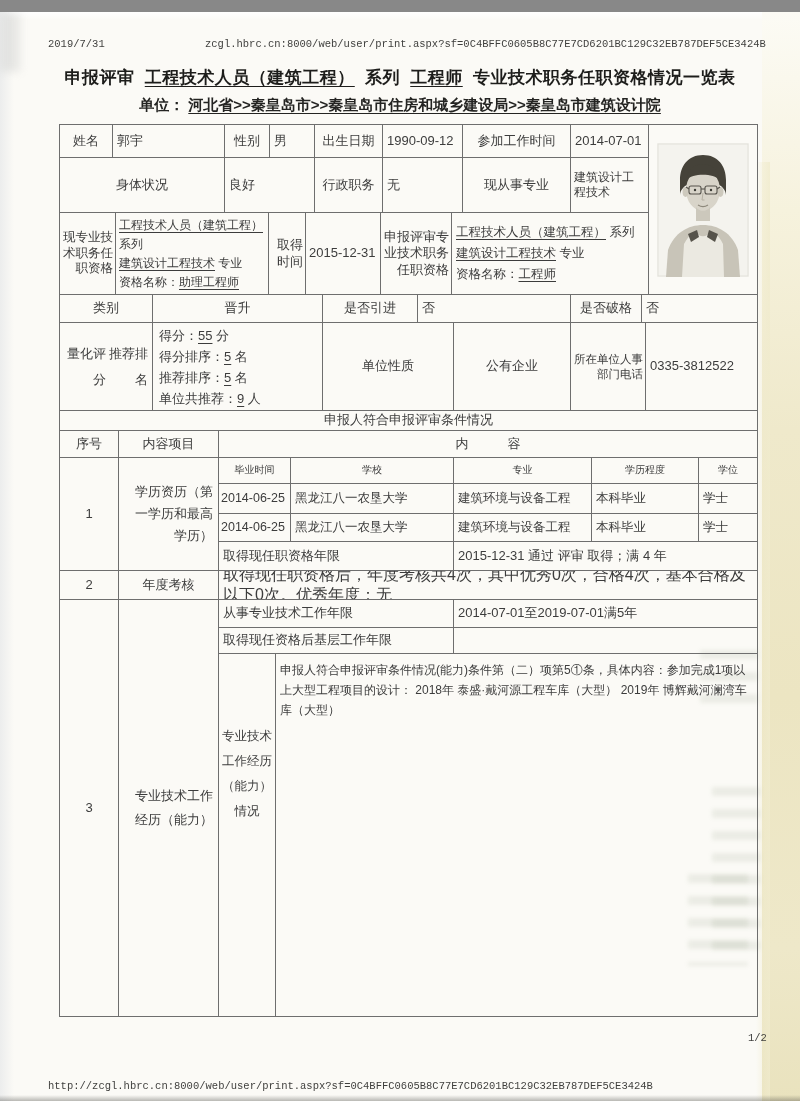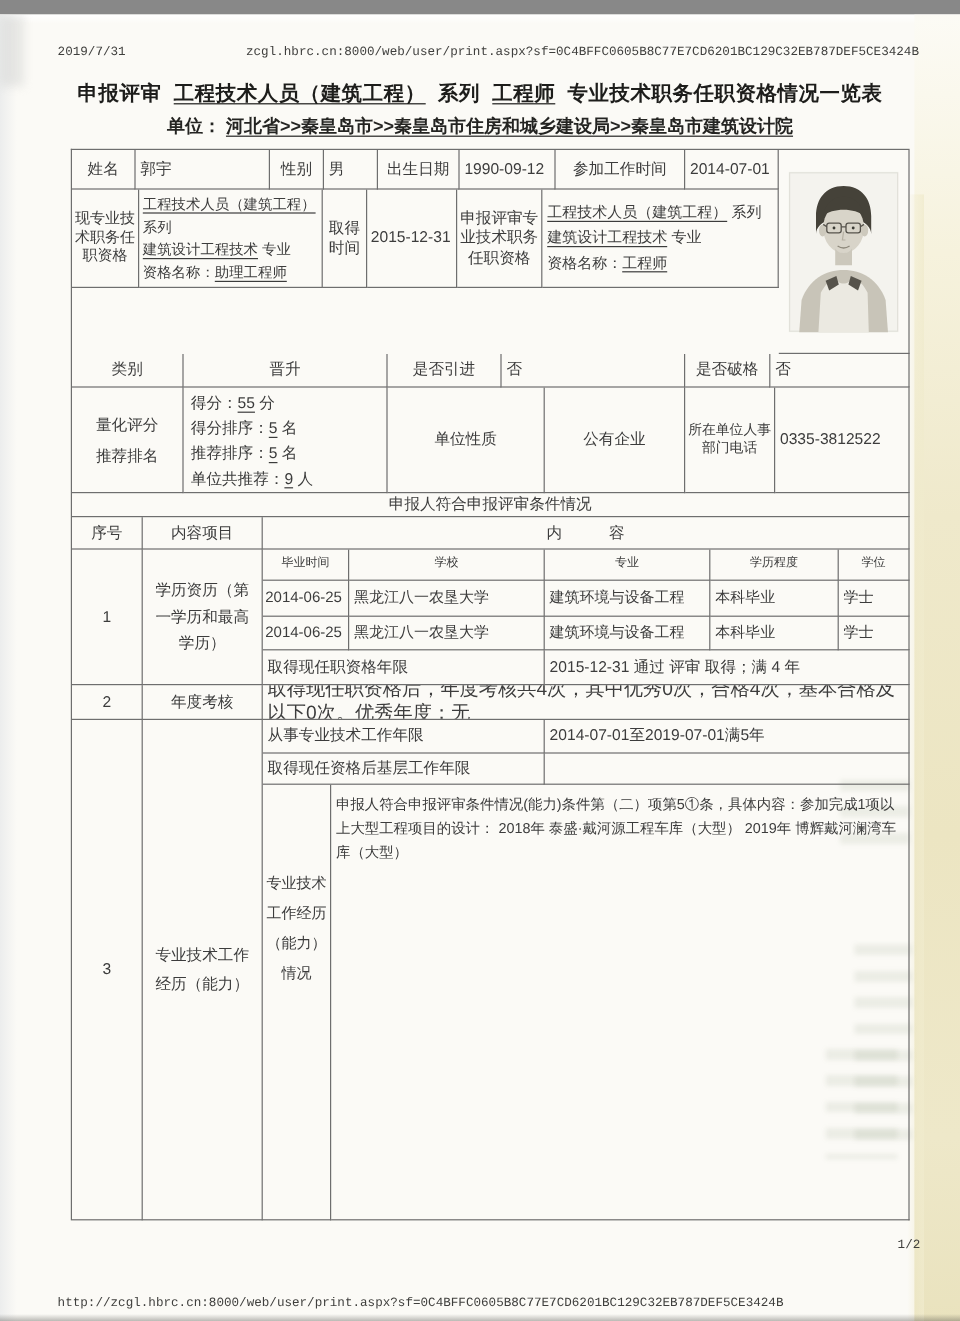--- a/index.html
+++ b/index.html
@@ -18,22 +18,22 @@
   
   .print-meta{position:absolute;font-family:"Liberation Mono",monospace;font-size:10.5px;color:#3f3f3d;white-space:nowrap}
   .doc-title{position:absolute;left:0;top:54px;width:800px;text-align:center;font-size:17px;font-weight:bold;color:#1d1d1b;letter-spacing:.5px}
   .unit-line{position:absolute;left:0;top:84px;width:800px;text-align:center;font-size:15px;font-weight:bold;color:#242422}
   .u{text-decoration:underline;text-underline-offset:3px;text-decoration-thickness:1px}
   .tsp{margin:0 5px}
   
   .form{position:absolute;left:59px;top:112px;width:698px;border-top:1px solid #6e6e6e;border-left:1px solid #6e6e6e;font-size:13px;line-height:1.25}
   .r{display:flex}
   .c{box-sizing:border-box;border-right:1px solid #6e6e6e;border-bottom:1px solid #6e6e6e;padding:2px 4px;display:flex;align-items:center;overflow:hidden}
-  .ctr{justify-content:center;text-align:center}
-  .colflex{display:flex;flex-direction:column}
+  .ctr{justify-content:center;text-align:right}
+  .colflex{display:flex;flex-direction:row}
   .lines{flex-direction:column;align-items:flex-start;justify-content:center}
   .photo-cell{box-sizing:border-box;border-right:1px solid #6e6e6e;border-bottom:1px solid #6e6e6e;display:flex;align-items:center;justify-content:center}
 </style>
 </head>
 <body>
 
 <div class="page">
 
   <div class="edge-top"></div>
   <div class="edge-left"></div>
@@ -67,20 +67,28 @@
       <div style="width:589px">
         <div class="r" style="height:33px">
           <div class="c ctr" style="width:53px">姓名</div>
           <div class="c" style="width:112px">郭宇</div>
           <div class="c ctr" style="width:45px">性别</div>
           <div class="c" style="width:45px">男</div>
           <div class="c ctr" style="width:68px;padding:2px">出生日期</div>
           <div class="c" style="width:80px">1990-09-12</div>
           <div class="c ctr" style="width:108px">参加工作时间</div>
           <div class="c" style="width:78px">2014-07-01</div>
+        </div>
+        <div class="r" style="height:55px">
+          <div class="c ctr" style="width:165px">身体状况</div>
+          <div class="c" style="width:90px">良好</div>
+          <div class="c ctr" style="width:68px;padding:2px">行政职务</div>
+          <div class="c" style="width:80px">无</div>
+          <div class="c ctr" style="width:108px">现从事专业</div>
+          <div class="c" style="width:78px;font-size:12px;padding:2px 3px">建筑设计工程技术</div>
         </div>
         <div class="r" style="height:82px">
           <div class="c ctr" style="width:56px;font-size:12.5px;padding:2px">现专业技术职务任职资格</div>
           <div class="c lines" style="width:153px;font-size:12px;line-height:19px;padding:2px 3px">
             <div><span class="u">工程技术人员（建筑工程）</span>
                  <span>系列</span></div>
             <div><span class="u">建筑设计工程技术</span>
                  <span>专业</span></div>
             <div><span>资格名称：</span><span class="u">助理工程师</span></div>
           </div>

